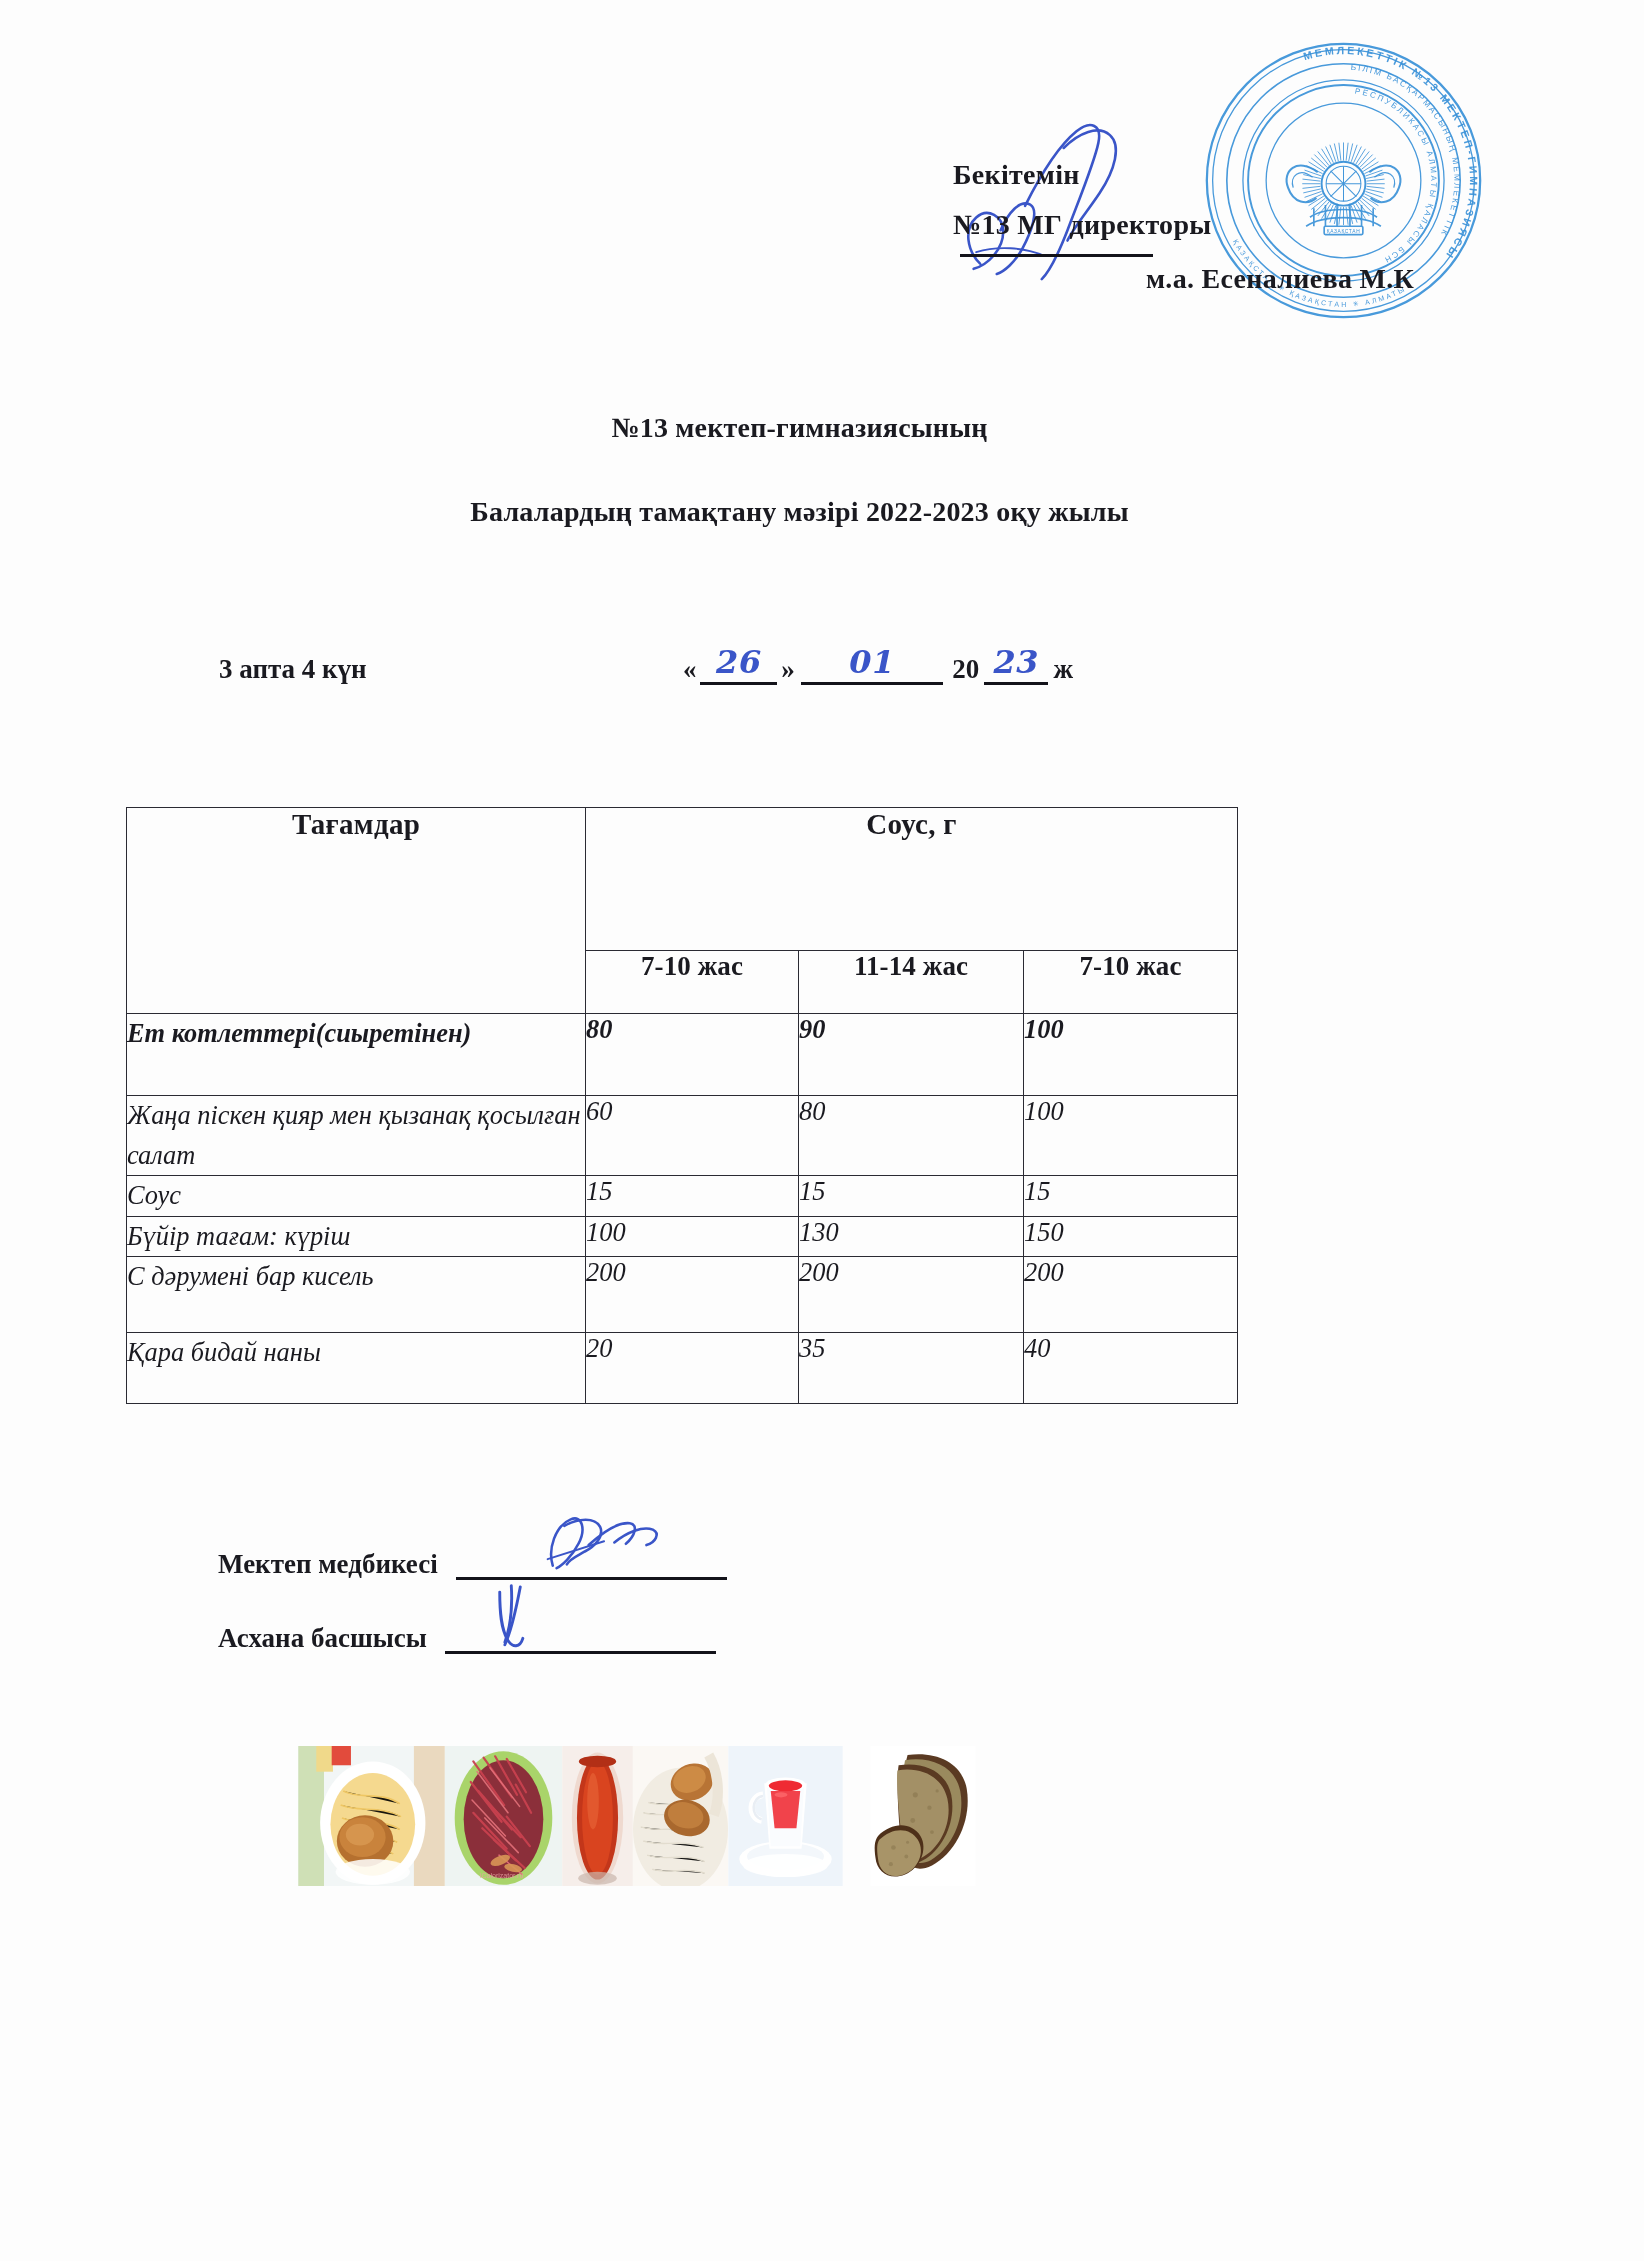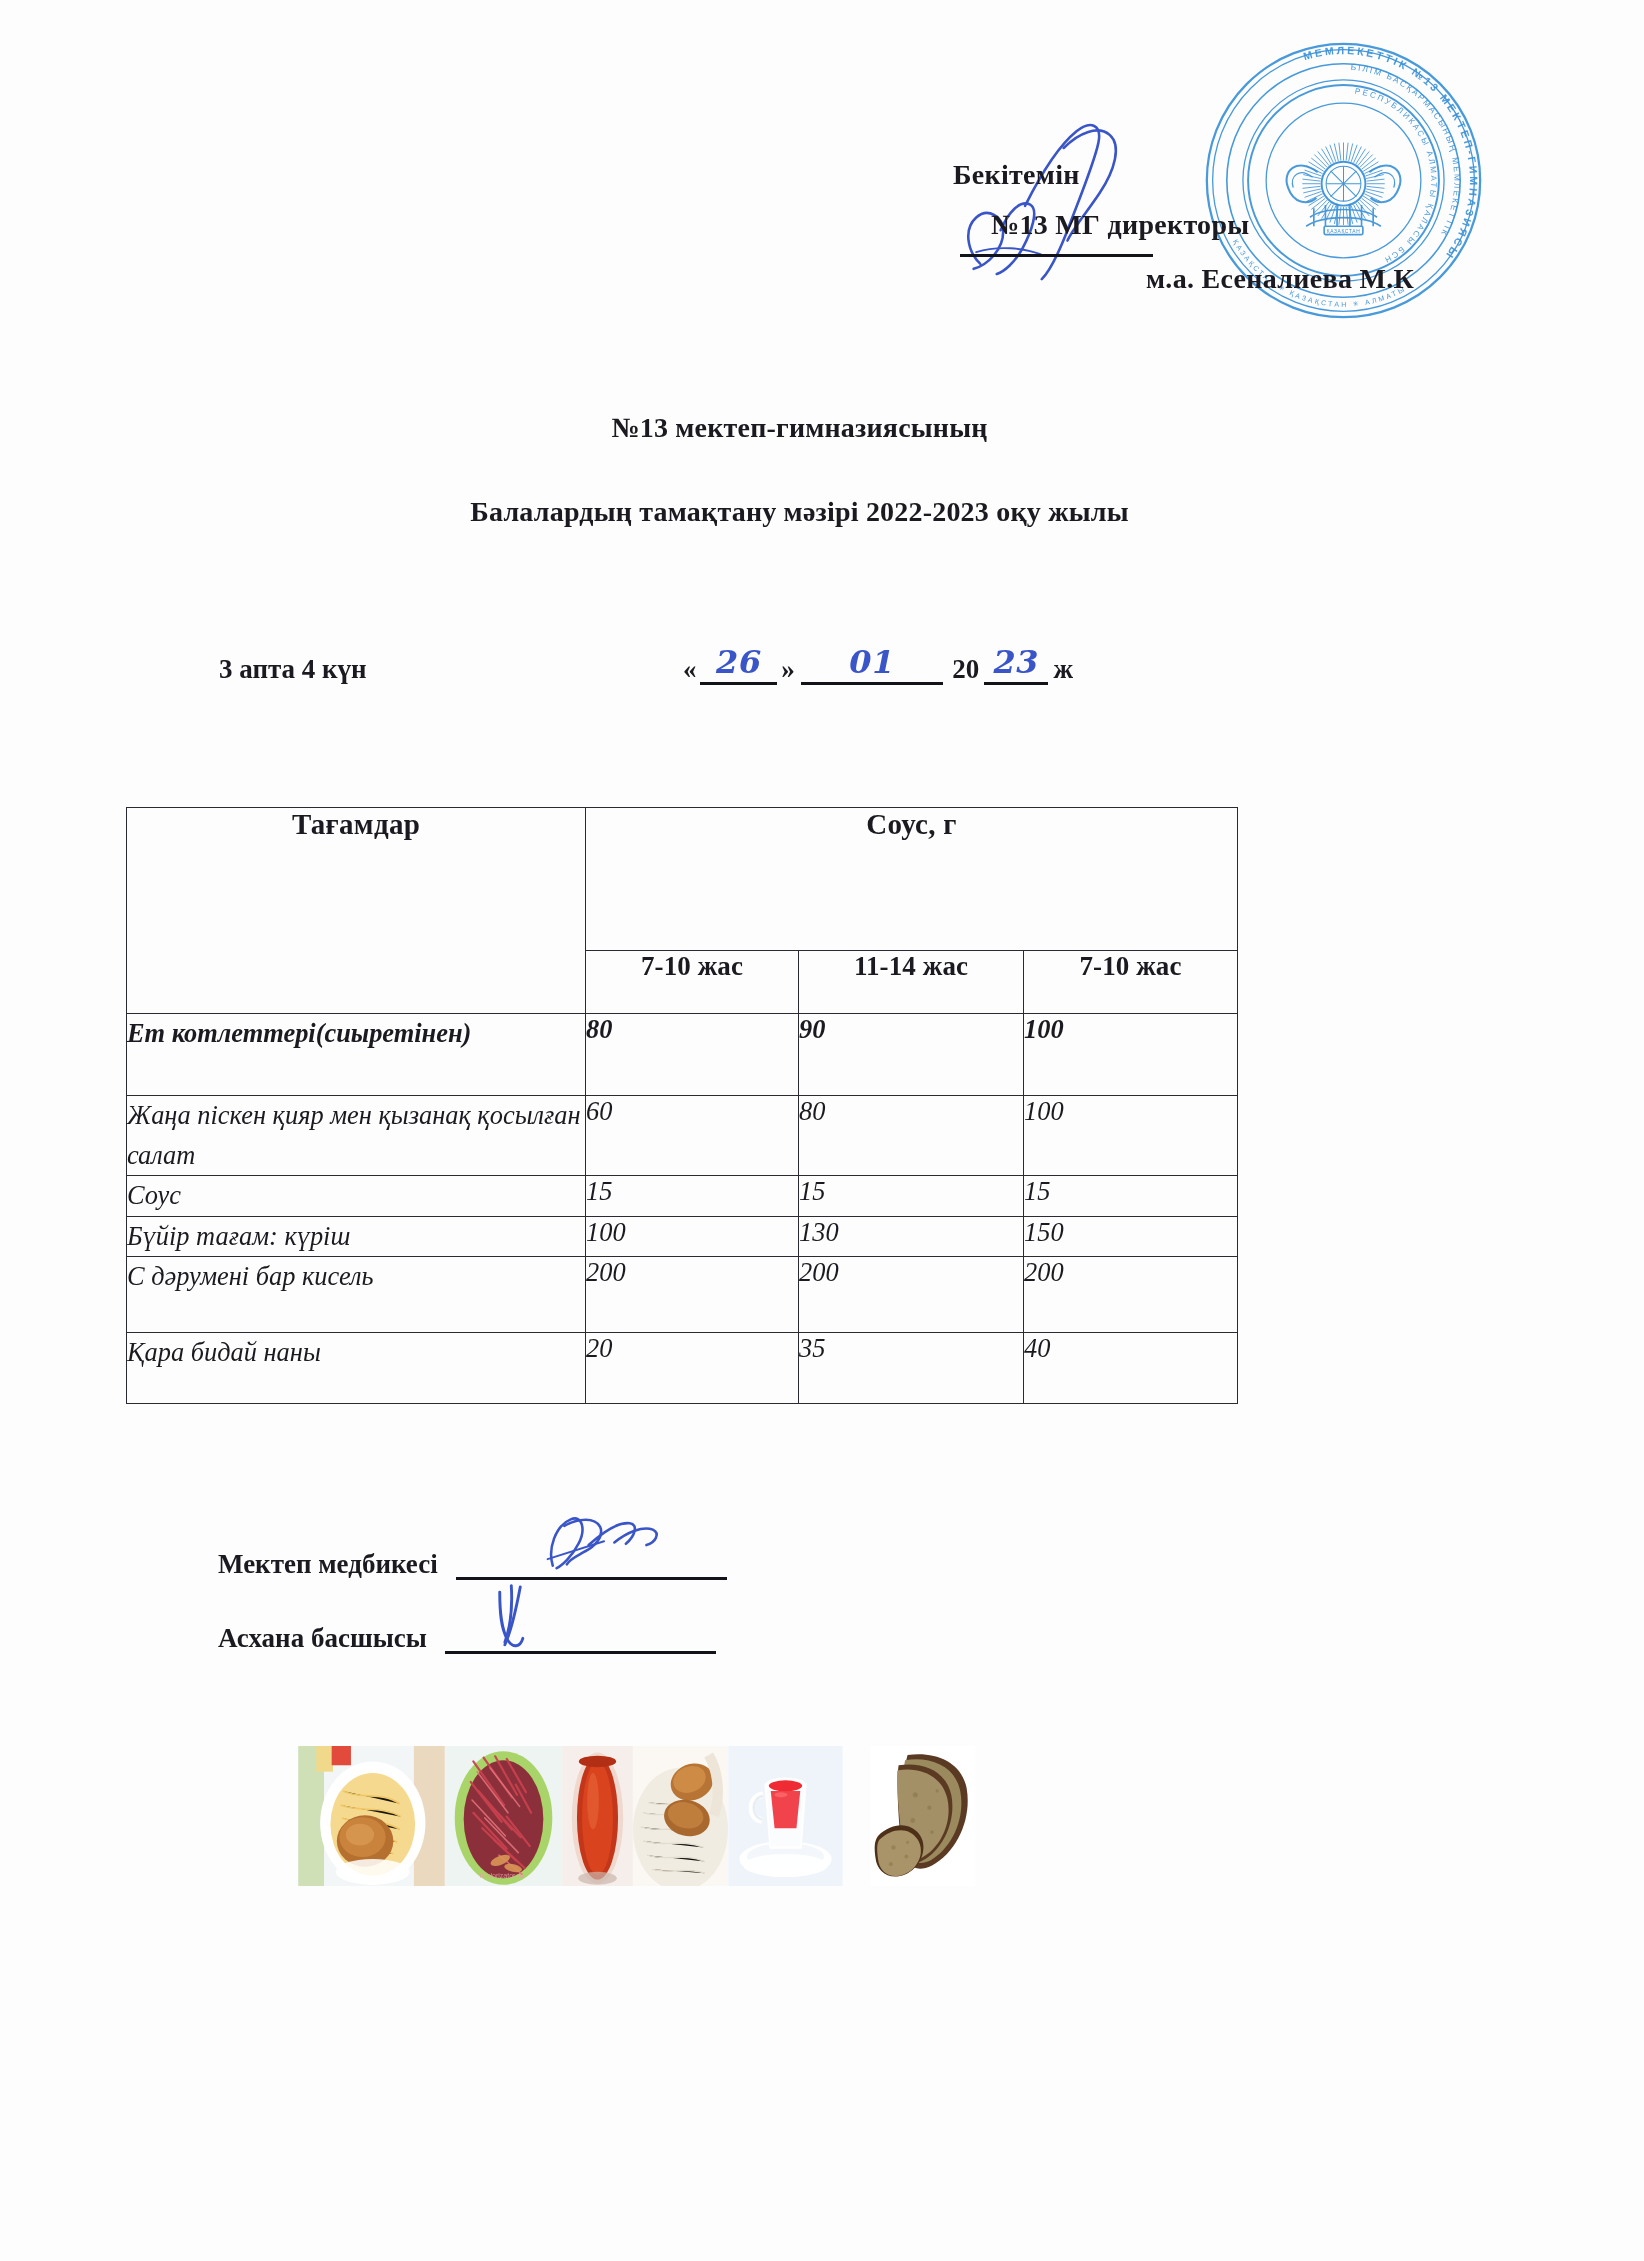--- a/index.html
+++ b/index.html
@@ -27,21 +27,21 @@
     position: absolute;
     left: 953px;
     top: 155px;
     width: 580px;
     font-weight: bold;
     font-size: 28px;
     line-height: 1.45;
     letter-spacing: 0.3px;
   }
   .approval .line1 { display: block; }
-  .approval .line2 { display: block; margin-top: 9px; margin-left: 38px; }
+  .approval .line2 { display: block; margin-top: 9px; }
   .approval .line3 {
     display: block;
     margin-top: 14px;
     padding-left: 193px;
     position: relative;
   }
   .sig-rule-dir {
     position: absolute;
     left: 960px;
     top: 254px;

